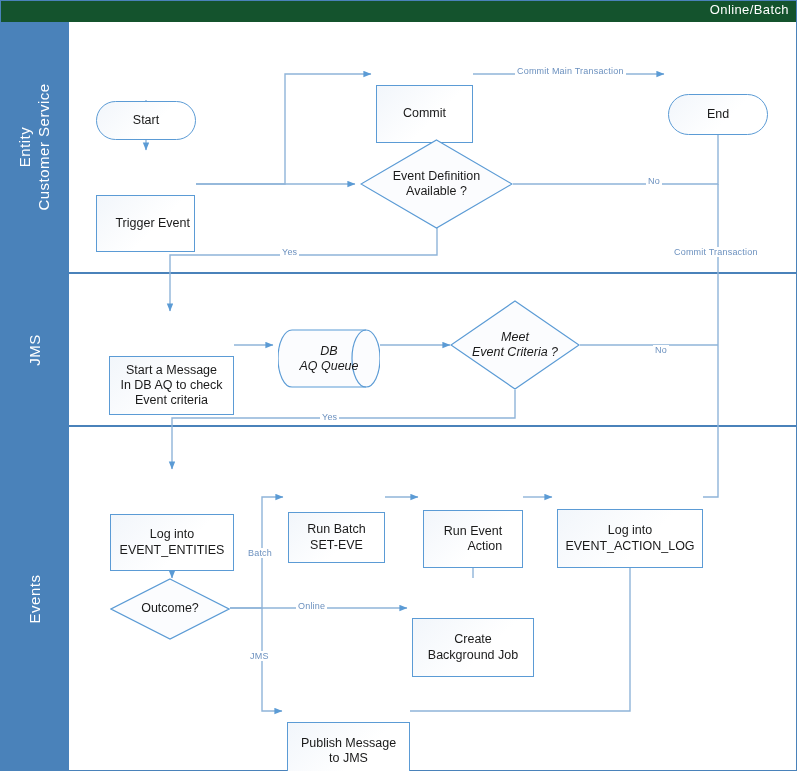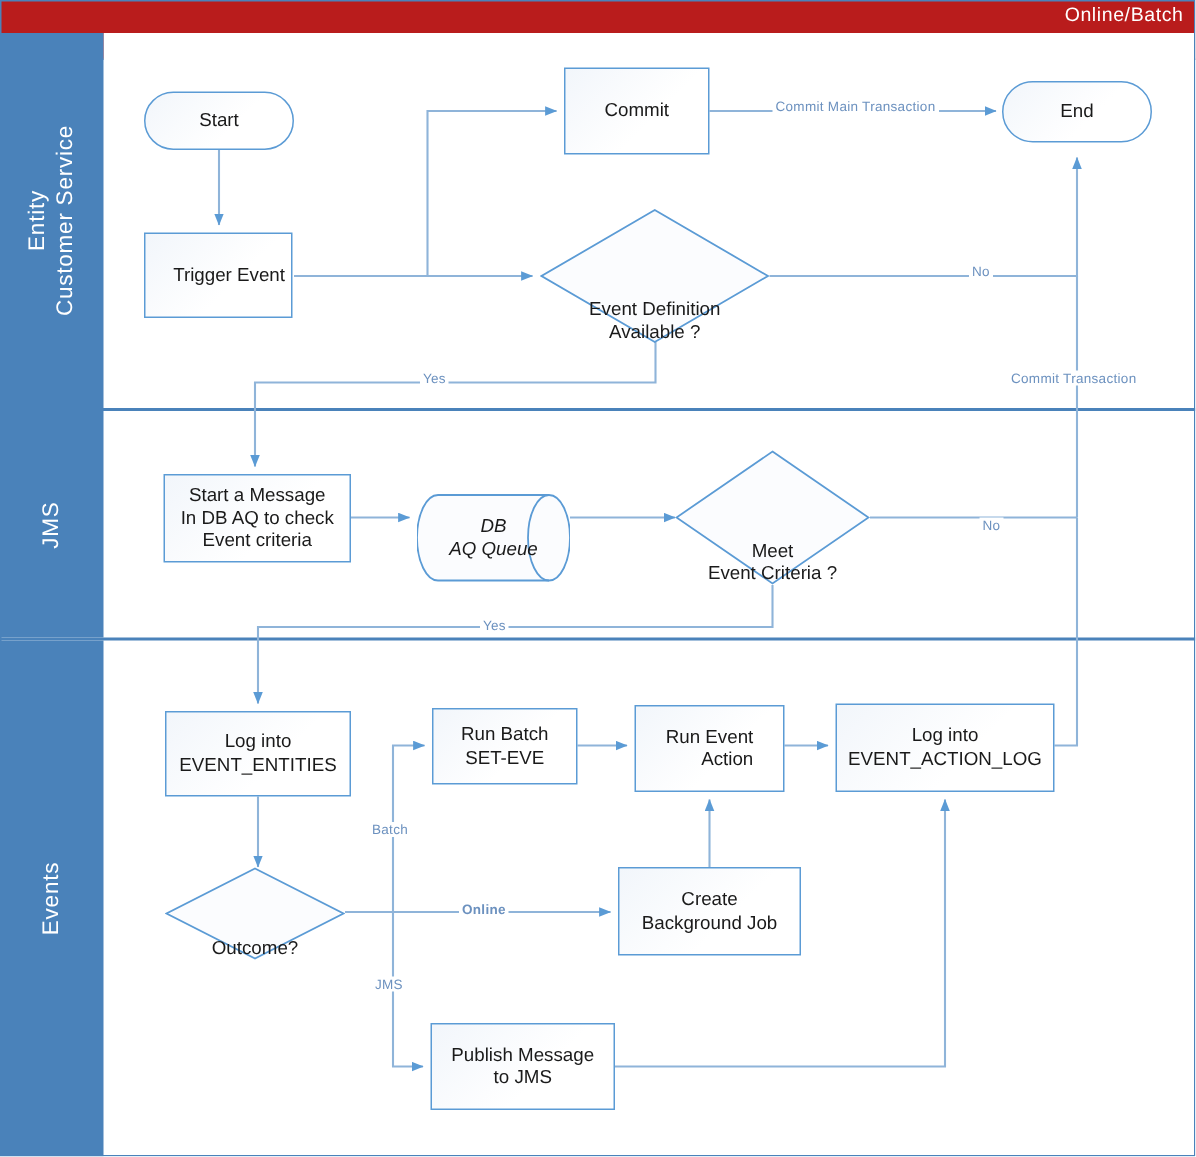--- a/index.html
+++ b/index.html
@@ -8,21 +8,21 @@
   #canvas{
     position:relative;
     width:797px;height:771px;
     overflow:hidden;
     background:#ffffff;
   }
 
   
   .pool-header{
     position:absolute;left:0;top:0;width:797px;height:40px;
-    background:#b91c1c;
+    background:#14532d;
     box-sizing:border-box;
     border-bottom:1px solid #3d6e9f;
   }
   .pool-title{
     position:absolute;right:8px;top:2px;
     color:#ffffff;font-size:13px;letter-spacing:.4px;
     white-space:nowrap;
   }
 
   
@@ -59,28 +59,29 @@
   
   .node{
     position:absolute;box-sizing:border-box;
     border:1px solid #5b9bd5;
     background:linear-gradient(135deg,#f2f6fb 0%,#ffffff 60%);
     display:flex;align-items:center;justify-content:center;
     text-align:center;
     font-size:12.5px;color:#1a1a1a;
     line-height:1.22;
     padding:2px 4px;
+    margin-top:40px;
   }
   .node.term{ border-radius:999px; }
   .node b{font-weight:normal;text-align:right;}
 
   
   .diamond{
     position:absolute;
-    display:flex;align-items:flex-end;justify-content:center;
+    display:flex;align-items:center;justify-content:center;
   }
   .diamond .dshape{
     position:absolute;left:0;top:0;width:100%;height:100%;
   }
   .diamond .dlabel{
     position:relative;z-index:2;
     text-align:center;font-size:12.5px;color:#1a1a1a;line-height:1.22;
     pointer-events:none;
   }
 
@@ -181,21 +182,21 @@
     </g>
   </svg>
 
   <div class="edge-label" style="left:515px;top:66px;">Commit Main Transaction</div>
   <div class="edge-label" style="left:646px;top:176px;">No</div>
   <div class="edge-label" style="left:280px;top:247px;">Yes</div>
   <div class="edge-label" style="left:672px;top:247px;">Commit Transaction</div>
   <div class="edge-label" style="left:653px;top:345px;">No</div>
   <div class="edge-label" style="left:320px;top:412px;">Yes</div>
   <div class="edge-label" style="left:246px;top:548px;">Batch</div>
-  <div class="edge-label" style="left:306px;top:601px;font-weight:bold;">Online</div>
+  <div class="edge-label" style="left:296px;top:601px;">Online</div>
   <div class="edge-label" style="left:248px;top:651px;">JMS</div>
 
   <div class="node term" style="left:96px;top:61px;width:100px;height:39px;">
     <span>Start</span>
   </div>
 
   <div class="node" style="left:96px;top:155px;width:99px;height:57px;justify-content:flex-end;">
     <span>Trigger Event</span>
   </div>
 
@@ -229,21 +230,21 @@
     <svg width="102" height="59" viewBox="0 0 102 59">
       <path d="M14,1 L88,1 A14,28.5 0 0 1 88,58 L14,58 A14,28.5 0 0 1 14,1 z" fill="#fbfcfe" stroke="#5b9bd5" stroke-width="1.2"></path>
       <path d="M88,1 A14,28.5 0 0 0 88,58" fill="none" stroke="#5b9bd5" stroke-width="1.2"></path>
     </svg>
     <div class="clabel">
       <span>DB</span><br>
       <span>AQ Queue</span>
     </div>
   </div>
 
-  <div class="diamond" style="left:450px;top:300px;width:130px;height:90px;">
+  <div class="diamond" style="left:450px;top:300px;width:130px;height:90px;font-style:italic;">
     <svg class="dshape" viewBox="0 0 130 90" preserveAspectRatio="none">
       <polygon points="65,1 129,45 65,89 1,45" fill="#fbfcfe" stroke="#5b9bd5" stroke-width="1.2"></polygon>
     </svg>
     <div class="dlabel">
       <span>Meet</span><br>
       <span>Event Criteria ?</span>
     </div>
   </div>
 
   <div class="node" style="left:110px;top:474px;width:124px;height:57px;">

